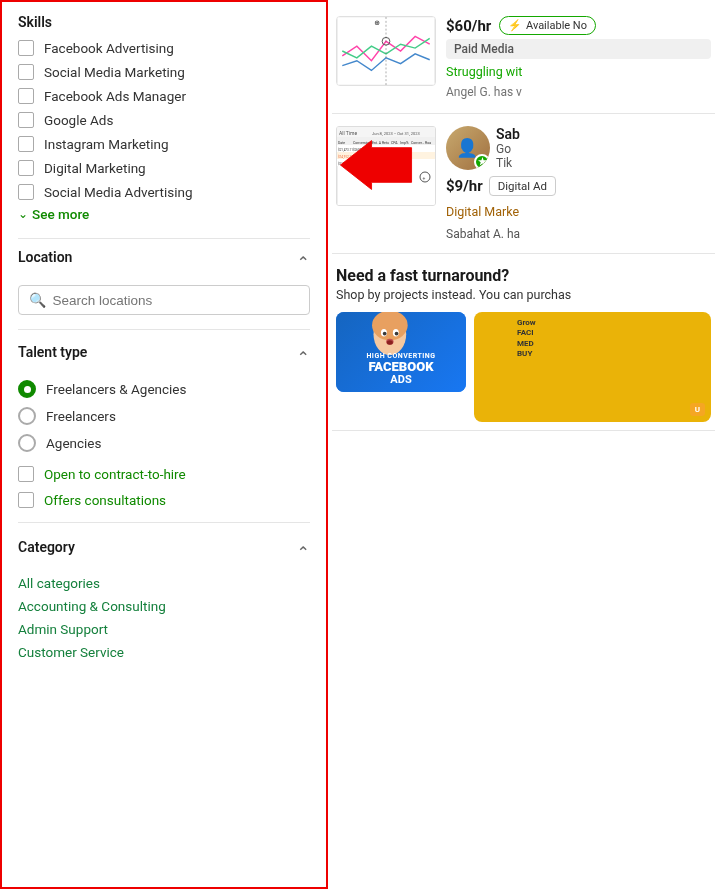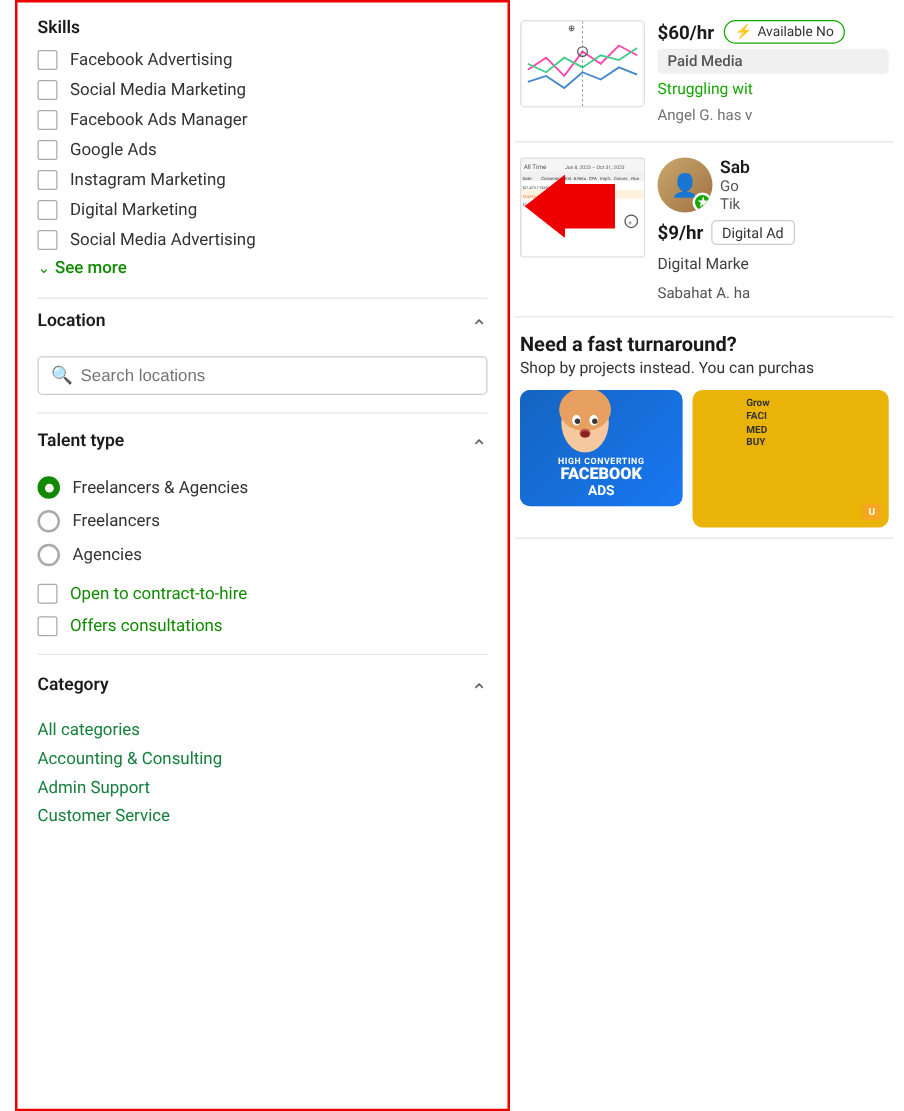--- a/index.html
+++ b/index.html
@@ -7,27 +7,26 @@
       font-family: -apple-system, BlinkMacSystemFont, 'Segoe UI', Roboto, sans-serif;
       background: #fff;
       display: flex;
       width: 723px;
       min-height: 889px;
       overflow: hidden;
     }
 
     
     .left-panel {
-      width: 396px;
+      width: 328px;
       min-height: 889px;
       border: 2.5px solid #e00;
       padding: 12px 16px;
       flex-shrink: 0;
       background: #fff;
-      margin-left: 12px;
     }
 
     .section-title {
       font-size: 14px;
       font-weight: 600;
       color: #1a1a1a;
       margin-bottom: 10px;
     }
 
     .skills-list {
@@ -385,21 +384,21 @@
       display: inline-block;
       border: 1px solid #ccc;
       border-radius: 4px;
       padding: 2px 8px;
       font-size: 11.5px;
       color: #333;
     }
 
     .mid-desc {
       font-size: 12.5px;
-      color: #404040;
+      color: #a16207;
       line-height: 1.4;
       margin-top: 3px;
     }
 
     .mid-name-sub {
       font-size: 12px;
       color: #555;
       margin-top: 2px;
     }
 
@@ -422,21 +421,21 @@
       margin-bottom: 10px;
     }
 
     .project-cards {
       display: flex;
       gap: 8px;
     }
 
     .fb-ads-card {
       width: 130px;
-      height: 93px;
+      height: 80px;
       background: #1877f2;
       border-radius: 8px;
       overflow: hidden;
       position: relative;
       display: flex;
       flex-direction: column;
       justify-content: flex-end;
       padding-bottom: 6px;
     }
 

